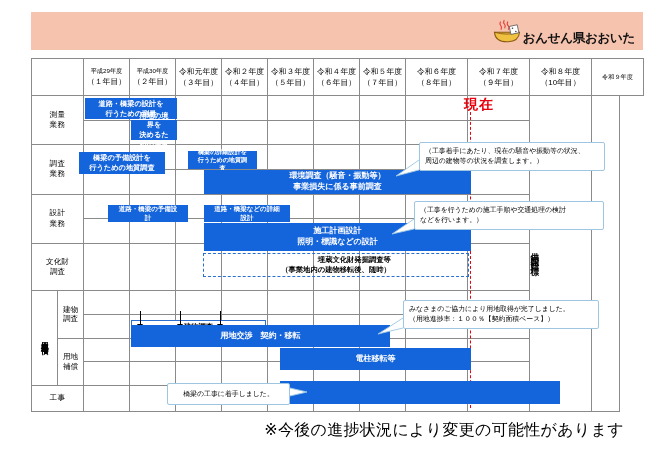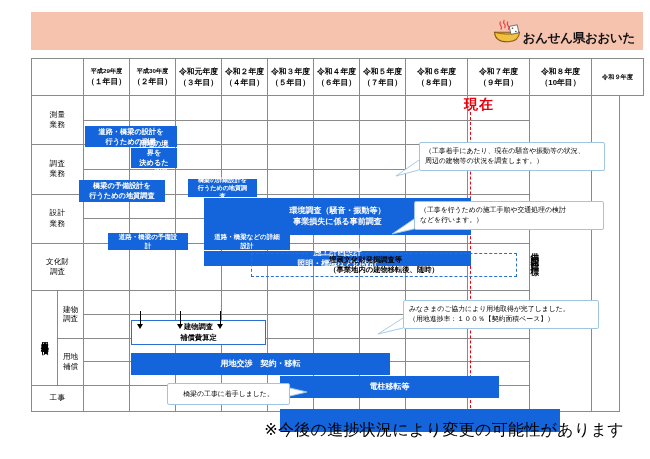--- a/index.html
+++ b/index.html
@@ -39,21 +39,21 @@
     box-sizing:border-box;
   }
   .tbl td,.tbl th{
     border:1px solid #8a8a8a;
     padding:0;margin:0;
     font-size:7.6px;color:#000;font-weight:400;
     text-align:center;vertical-align:middle;
     position:relative;
     background:#fff;
   }
-  .tbl th{font-size:7.8px;line-height:1.45;font-weight:700;}
+  .tbl th{font-size:7.8px;line-height:1.45;font-weight:400;}
   .th-small{font-size:6.2px;}
   .hdr-row th{height:36px;}
   .col-hl{background:#ffff00;}
   .col-pink{background:#fcd3f3;}
   .outer-left{border-left:1.6px solid #555;}
   .outer-right{border-right:1.6px solid #555;}
 
   
   .sec-top > td, .sec-top > th{border-top:1.7px solid #555;}
 
@@ -71,33 +71,32 @@
   }
 
   
   .overlay{position:absolute;left:0;top:0;width:650px;height:459px;pointer-events:none;}
   .bar{
     position:absolute;background:#1464dc;color:#fff;
     font-size:7.2px;line-height:1.35;font-weight:700;
     display:flex;align-items:center;justify-content:center;
     text-align:center;box-sizing:border-box;padding:0 8px;
     white-space:pre-line;
-    margin-top:28px;
   }
   .bar-open{
     position:absolute;background:#fff;border:1.1px solid #2a6fd0;
     color:#000;font-size:7.3px;line-height:1.4;font-weight:700;
     display:flex;align-items:center;justify-content:center;
     text-align:center;box-sizing:border-box;white-space:pre-line;
   }
   .bar-dash{
     position:absolute;background:transparent;border:1.2px dashed #2a6fd0;
     color:#000;font-size:7.3px;line-height:1.4;font-weight:700;
     display:flex;align-items:center;justify-content:center;
-    text-align:left;box-sizing:border-box;white-space:pre-line;margin-left:48px;
+    text-align:right;box-sizing:border-box;white-space:pre-line;
   }
   .callout{
     position:absolute;background:#fff;border:0.9px solid #9fc6e0;
     border-radius:2px;color:#000;font-size:6.9px;line-height:1.5;
     padding:3px 5px;box-sizing:border-box;white-space:pre-line;
     text-align:left;
   }
   .callout-c{text-align:center;}
   .nowline{
     position:absolute;width:0;border-left:1.6px dashed #e8000d;
@@ -366,39 +365,39 @@
 
     <div class="bar" style="left:85px;top:98px;width:92px;height:21px;">道路・橋梁の設計を
 行うための測量</div>
     <div class="bar" style="left:131px;top:120px;width:46px;height:20px;">用地の境界を
 決めるための測量</div>
 
     <div class="bar" style="left:79px;top:152px;width:86px;height:22px;">橋梁の予備設計を
 行うための地質調査</div>
     <div class="bar" style="left:188px;top:151px;width:69px;height:18px;font-size:6.1px;">橋梁の詳細設計を
 行うための地質調査</div>
-    <div class="bar" style="left:204px;top:170px;width:267px;height:37px;font-size:8px;">環境調査（騒音・振動等）
+    <div class="bar" style="left:204px;top:170px;width:267px;height:24px;font-size:8px;">環境調査（騒音・振動等）
 事業損失に係る事前調査</div>
 
     <div class="bar" style="left:108px;top:205px;width:80px;height:17px;font-size:6.5px;">道路・橋梁の予備設計</div>
     <div class="bar" style="left:204px;top:205px;width:86px;height:17px;font-size:6.5px;">道路・橋梁などの詳細設計</div>
-    <div class="bar" style="left:204px;top:223px;width:267px;height:15px;font-size:8px;">施工計画設計
+    <div class="bar" style="left:204px;top:223px;width:267px;height:28px;font-size:8px;">施工計画設計
 照明・標識などの設計</div>
 
     <div class="bar-dash" style="left:203px;top:253px;width:266px;height:24px;">埋蔵文化財発掘調査等
 （事業地内の建物移転後、随時）</div>
 
     <div class="bar-open" style="left:131px;top:286px;width:135px;height:25px;margin-top:34px;">建物調査
 補償費算定</div>
     <div class="arrow" style="left:140px;top:311px;height:14px;"></div>
     <div class="arrow" style="left:180px;top:311px;height:14px;"></div>
     <div class="arrow" style="left:220px;top:311px;height:14px;"></div>
 
     <div class="bar" style="left:131px;top:325px;width:259px;height:22px;font-size:8px;">用地交渉　契約・移転</div>
-    <div class="bar" style="left:280px;top:348px;width:219px;height:22px;font-size:8px;">電柱移転等</div>
+    <div class="bar" style="left:280px;top:348px;width:191px;height:22px;font-size:8px;">電柱移転等</div>
 
     <div class="bar" style="left:280px;top:381px;width:280px;height:23px;"></div>
 
     <div class="callout" style="left:419px;top:142px;width:186px;">（工事着手にあたり、現在の騒音や振動等の状況、
 周辺の建物等の状況を調査します。）</div>
     <div class="callout" style="left:414px;top:201px;width:190px;">（工事を行うための施工手順や交通処理の検討
 などを行います。）</div>
     <div class="callout" style="left:403px;top:300px;width:196px;">みなさまのご協力により用地取得が完了しました。
 （用地進捗率：１００％【契約面積ベース】）</div>
     <div class="callout callout-c" style="left:167px;top:383px;width:123px;padding-top:5px;padding-bottom:5px;">橋梁の工事に着手しました。</div>

